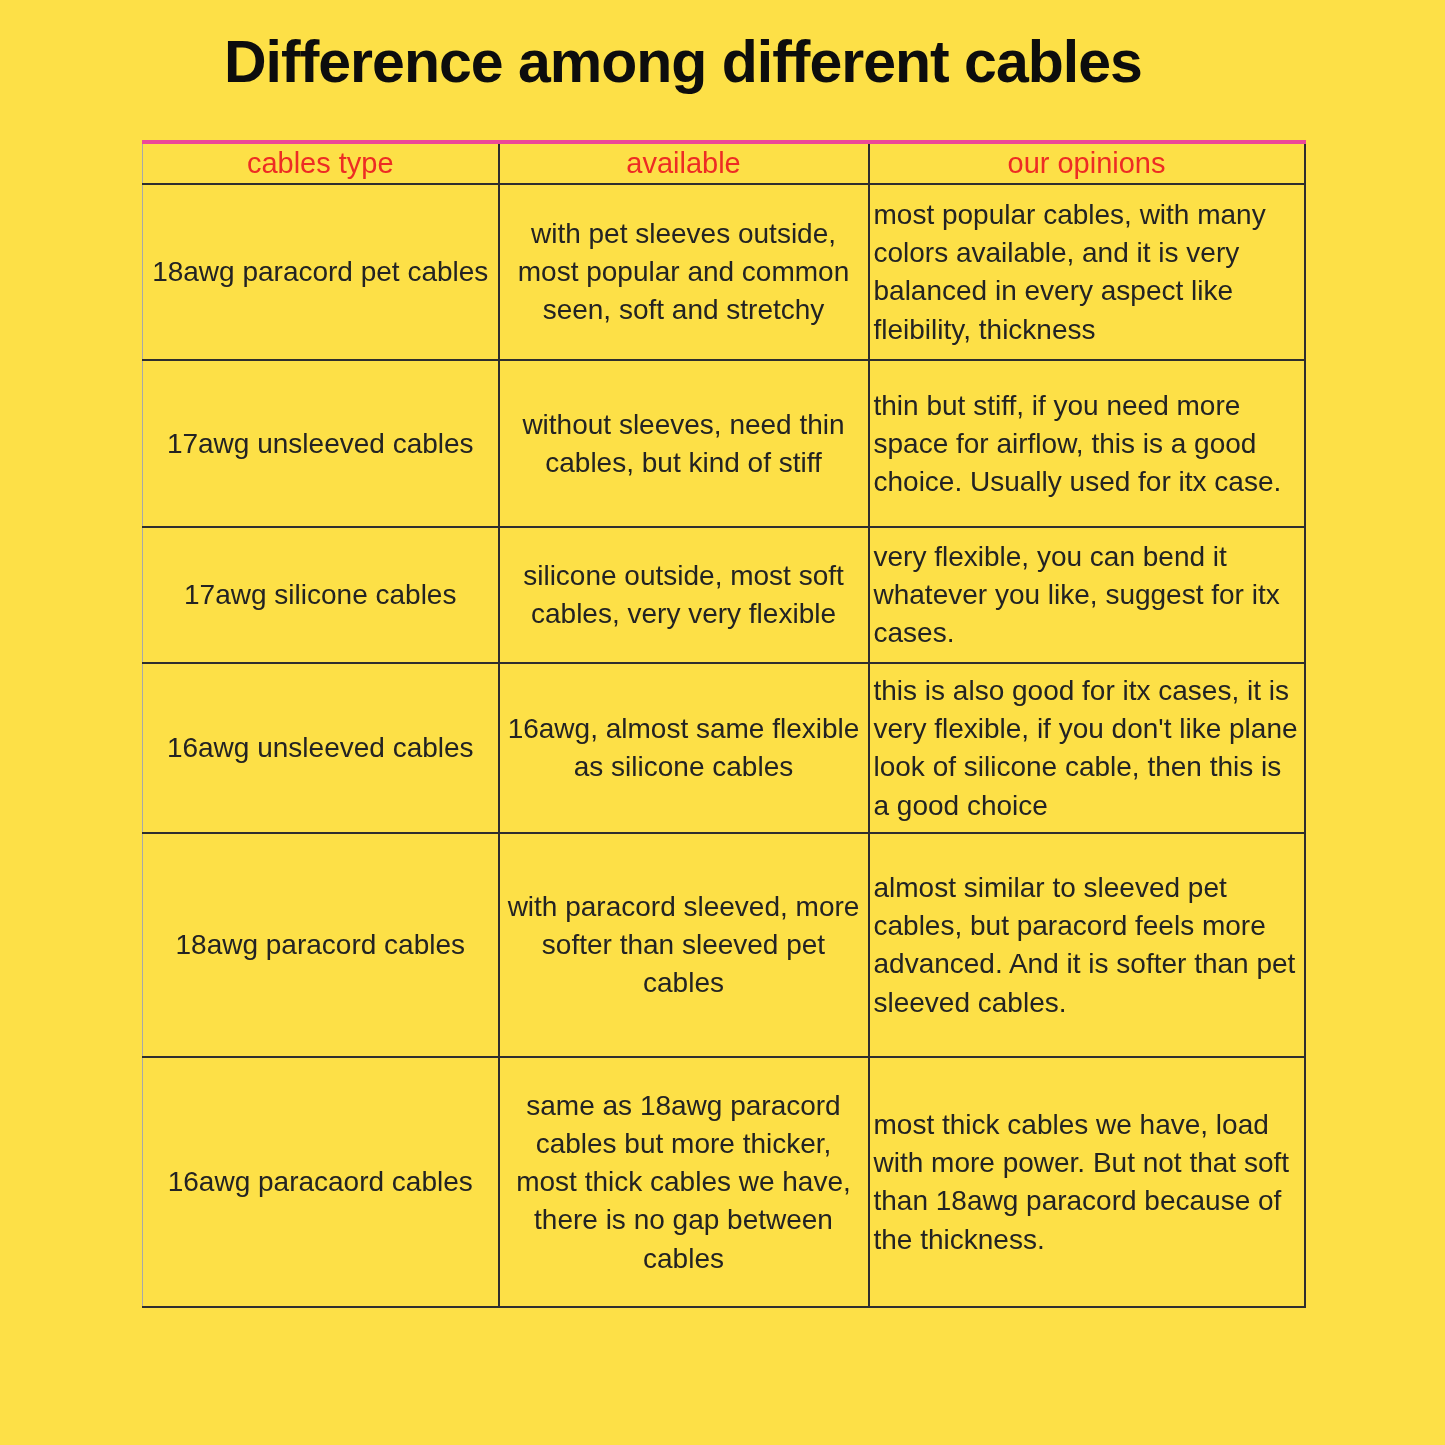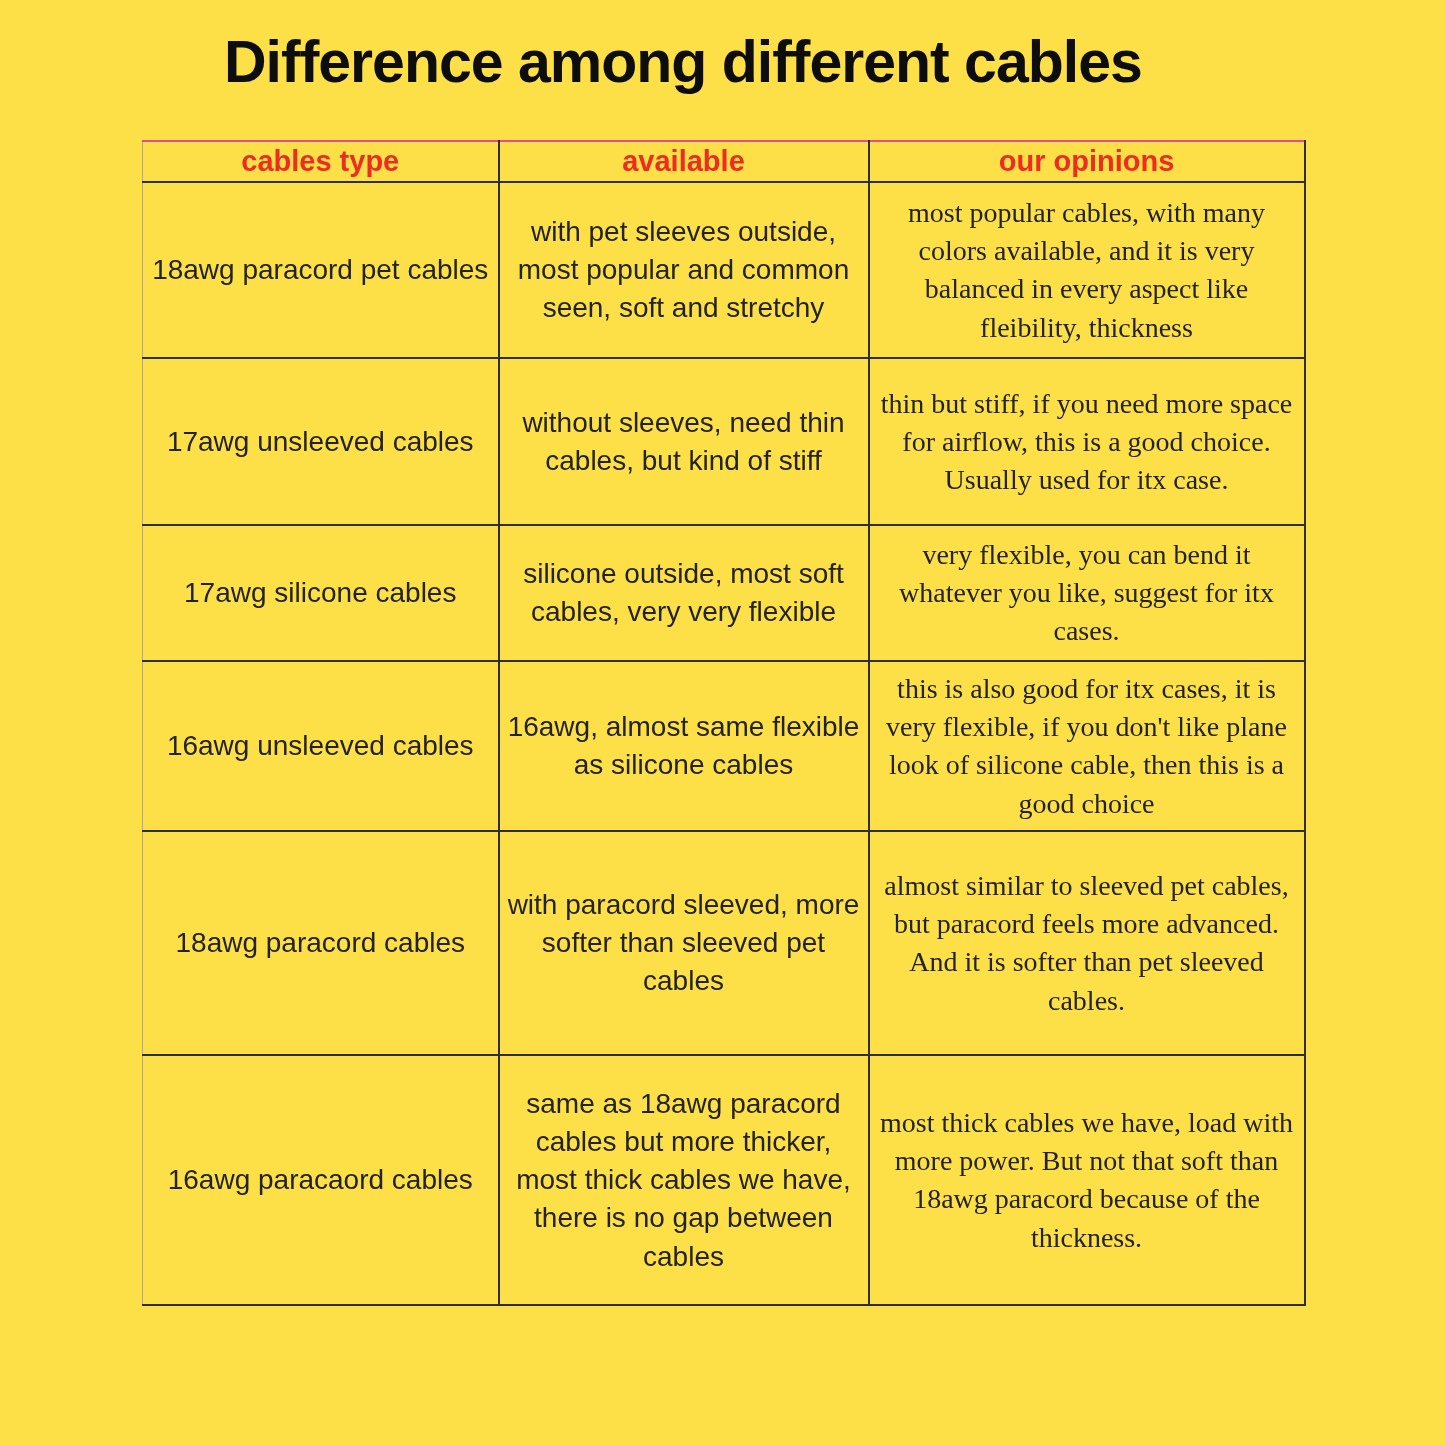--- a/index.html
+++ b/index.html
@@ -38,37 +38,37 @@
     border: 2px solid #2e2e2e;
     font-size: 28px;
     line-height: 1.36;
     color: #232323;
     font-weight: 400;
     padding: 2px 4px;
     vertical-align: middle;
     overflow: hidden;
   }
   
-  .cables-table tr:first-child th { border-top: 2px solid #ec4899; font-weight: bold; }
+  .cables-table tr:first-child th { border-top: 4px solid #ec4899; }
   .cables-table tr th:first-child,
   .cables-table tr td:first-child { border-left: 1px solid #a8a8a8; }
 
   .cables-table th {
     color: #ed2c24;
     font-size: 29px;
     height: 38px;
     text-align: center;
     padding: 0 4px;
   }
   .col-type  { width: 356px; }
   .col-feat  { width: 370px; }
   .col-opin  { width: 436px; }
 
   .cell-type, .cell-feat { text-align: center; border-radius: 29px; }
-  .cell-opin { text-align: center; padding-left: 6px; padding-right: 4px; font-family: Liberation Serif, serif; }
+  .cell-opin { text-align: left; padding-left: 6px; padding-right: 4px; }
 
   tr.r1 { height: 176px; }
   tr.r2 { height: 167px; }
   tr.r3 { height: 136px; }
   tr.r4 { height: 170px; }
   tr.r5 { height: 224px; }
   tr.r6 { height: 250px; }
 </style>
 </head>
 <body>

